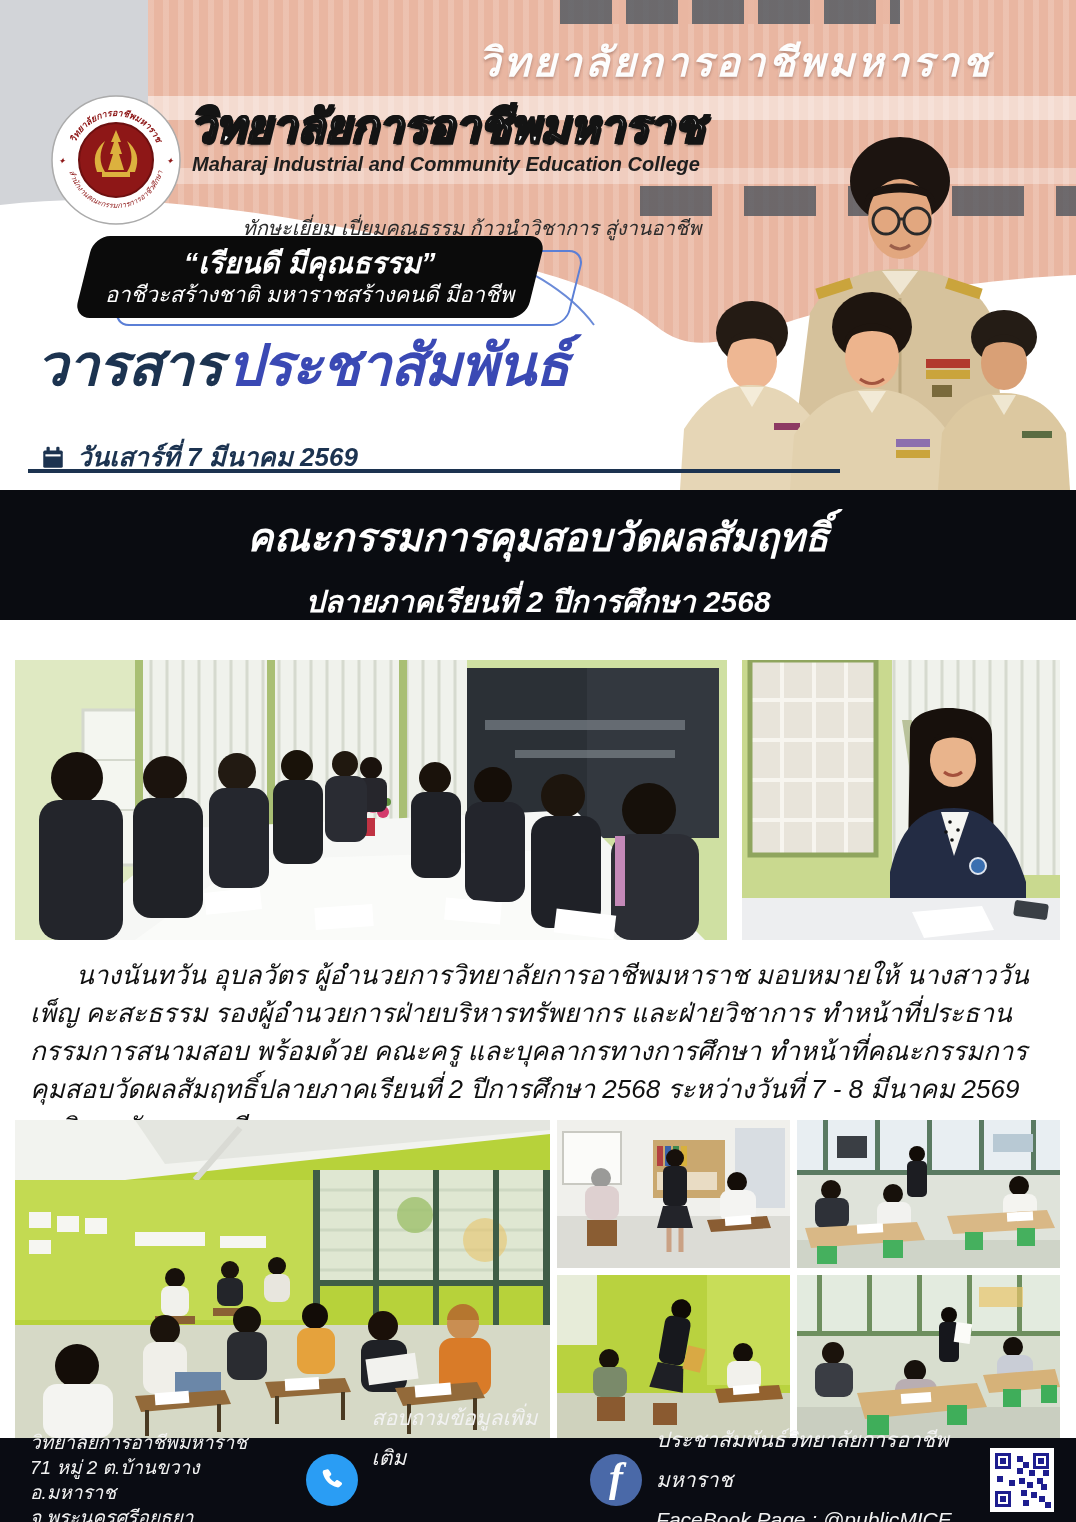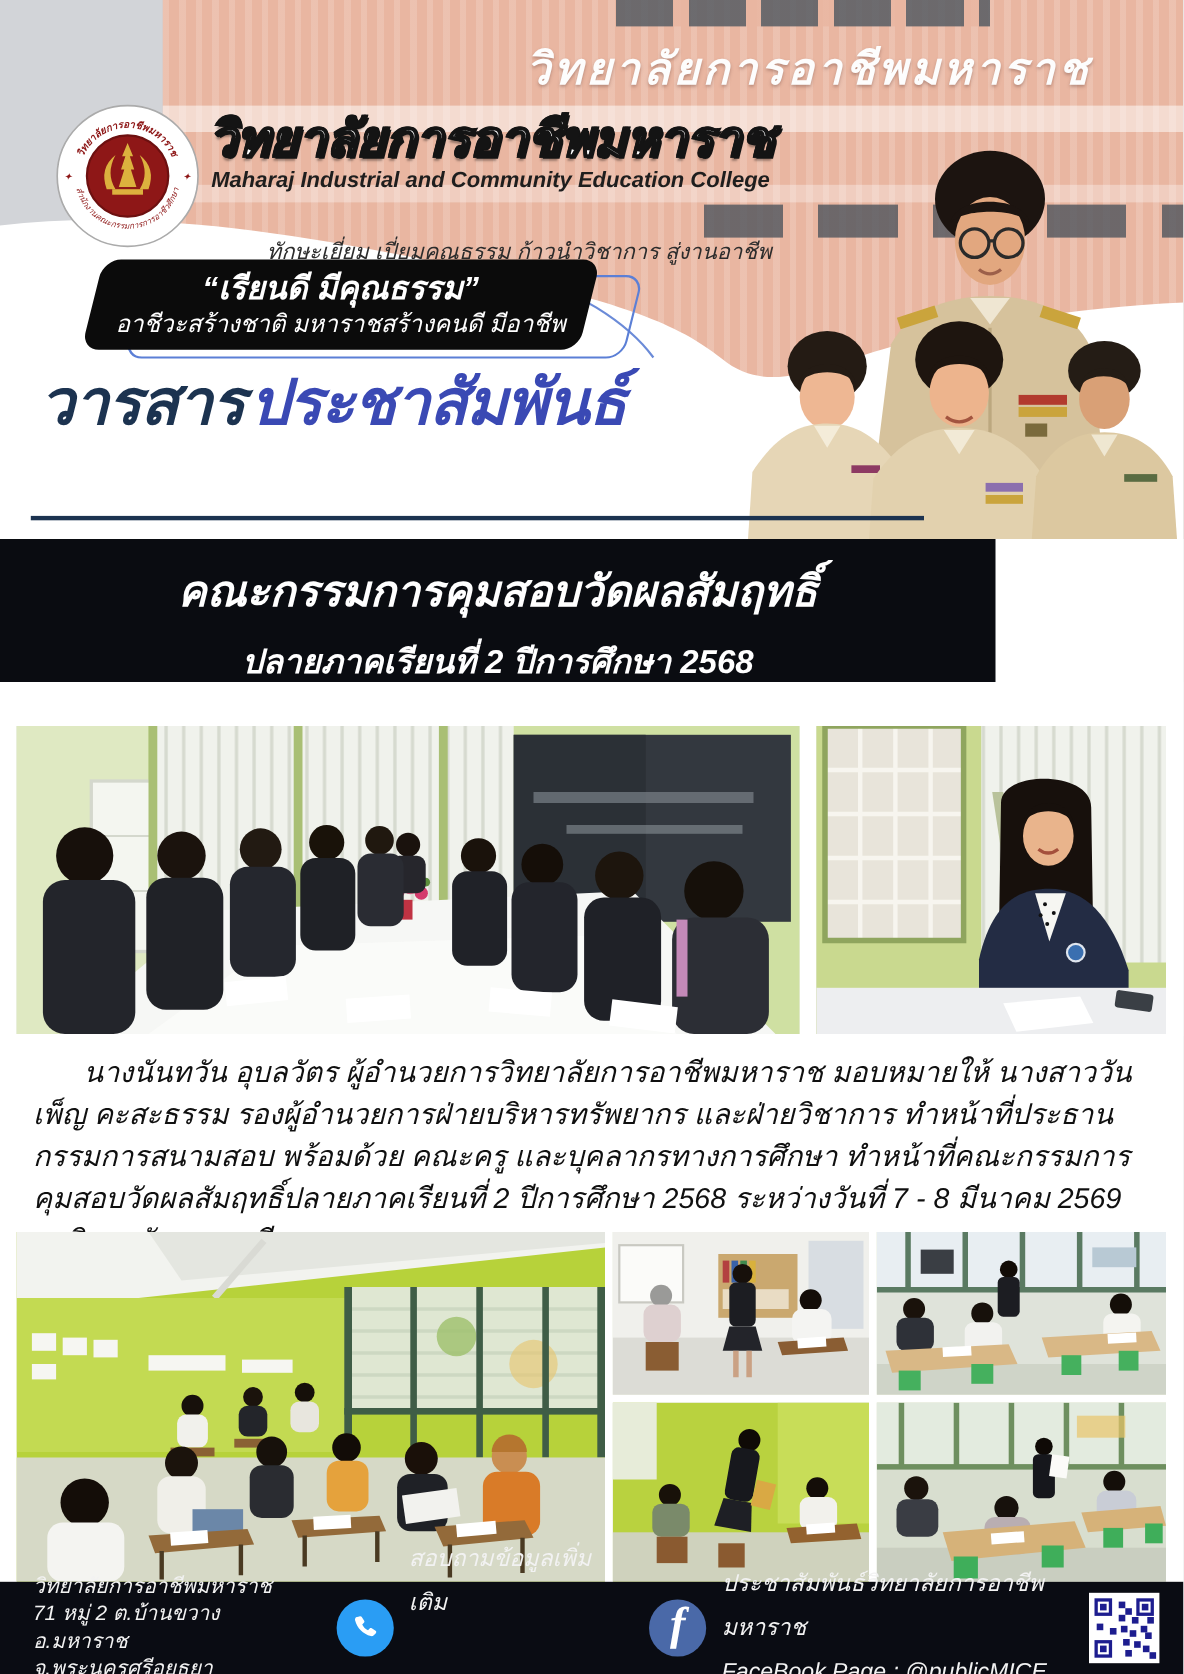--- a/index.html
+++ b/index.html
@@ -38,21 +38,21 @@
   .journal{position:absolute;left:36px;top:320px;display:flex;gap:5px;align-items:baseline;}
   .journal-b{font-size:57px;font-weight:800;color:#1c3350;letter-spacing:-1px;}
   .journal-i{font-size:57px;font-weight:800;color:#3a49b4;letter-spacing:-1px;}
   .meta-row{position:absolute;left:40px;display:flex;align-items:center;gap:11px;
      font-size:26px;font-weight:600;color:#1c3350;}
   .meta-issue{top:397px;} .meta-date{top:436px;}
   .divider{position:absolute;left:28px;top:469px;width:812px;height:4px;background:#1c3350;}
   .people{position:absolute;left:660px;top:123px;width:416px;height:367px;}
 
   
-  .headline{position:absolute;left:0;top:490px;width:905px;height:130px;background:#0a0c11;
+  .headline{position:absolute;left:0;top:490px;width:1076px;height:130px;background:#0a0c11;
      color:#fff;text-align:center;}
   .headline .l1{padding-top:16px;font-size:39px;font-weight:800;}
   .headline .l2{margin-top:10px;font-size:30px;font-weight:800;}
 
   
   .photo-row{position:absolute;left:0;top:620px;width:1076px;height:322px;background:#fff;}
   .photo{position:absolute;overflow:hidden;background:#dfe5cf;}
   .photo svg{display:block;width:100%;height:100%;}
   .ph-meeting{left:15px;top:40px;width:712px;height:280px;}
   .ph-deputy{left:742px;top:40px;width:318px;height:280px;}
@@ -181,20 +181,29 @@
         <div class="slogan-q">“เรียนดี มีคุณธรรม”</div>
         <div class="slogan-s">อาชีวะสร้างชาติ มหาราชสร้างคนดี มีอาชีพ</div>
       </div>
     </div>
 
     <div class="journal">
       <span class="journal-b">วารสาร</span>
       <span class="journal-i">ประชาสัมพันธ์</span>
     </div>
 
+    <div class="meta-row meta-date">
+      <svg width="26" height="26" viewBox="0 0 24 24">
+        <rect x="3" y="6" width="18" height="16" rx="1.5" fill="#1c3350"></rect>
+        <rect x="6" y="2.5" width="3" height="5" rx="1.2" fill="#1c3350"></rect>
+        <rect x="15" y="2.5" width="3" height="5" rx="1.2" fill="#1c3350"></rect>
+        <rect x="5" y="9.5" width="14" height="2" fill="#fff"></rect>
+      </svg>
+      <span>วันเสาร์ที่ 7 มีนาคม 2569</span>
+    </div>
     <div class="divider"></div>
   </div>
 
   <div class="headline">
     <div class="l1">คณะกรรมการคุมสอบวัดผลสัมฤทธิ์</div>
     <div class="l2">ปลายภาคเรียนที่ 2 ปีการศึกษา 2568</div>
   </div>
 
   <div class="photo-row">
     <div class="photo ph-meeting">

